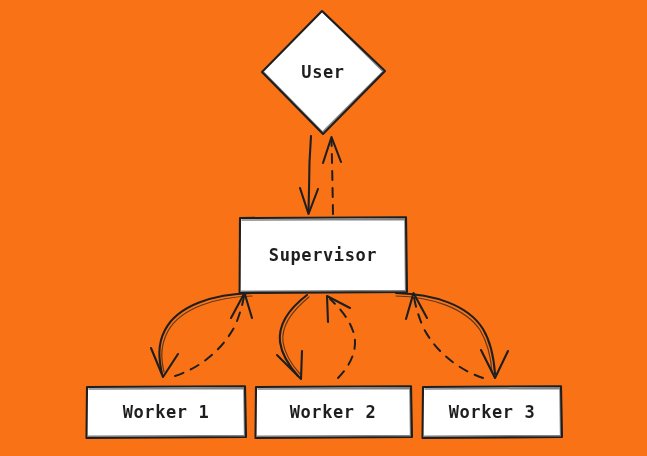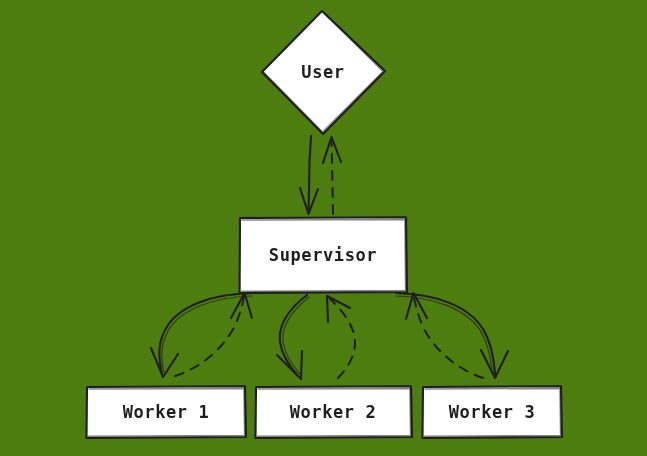--- a/index.html
+++ b/index.html
@@ -11,21 +11,21 @@
   body {
     width: 647px;
     height: 456px;
     overflow: hidden;
     font-family: "DejaVu Sans Mono", "Liberation Mono", monospace;
   }
   #diagram-canvas {
     position: relative;
     width: 647px;
     height: 456px;
-    background: #4d7c0f;
+    background: #f97316;
   }
   #diagram-svg {
     position: absolute;
     top: 0;
     left: 0;
     width: 647px;
     height: 456px;
   }
   .node-shape {
     fill: #ffffff;

